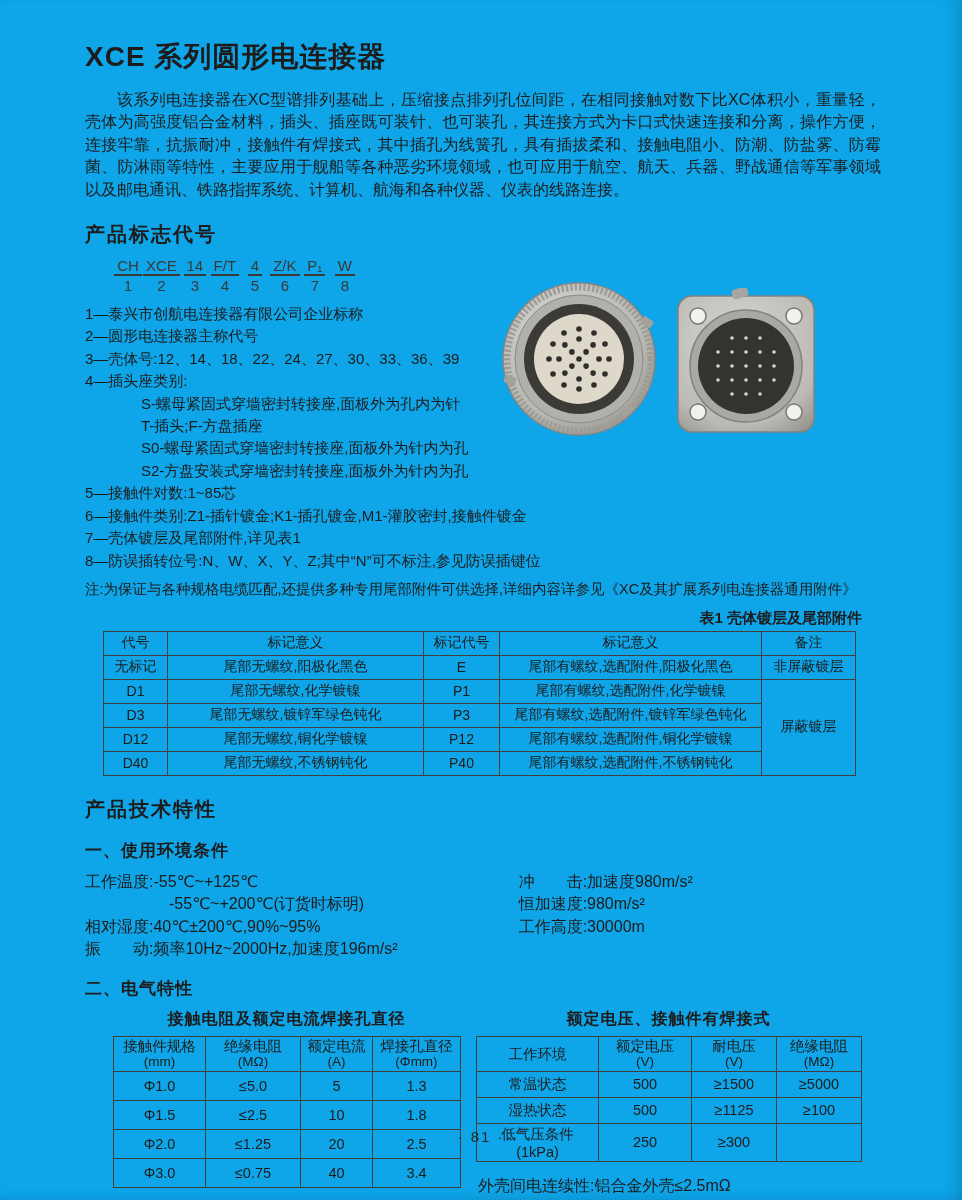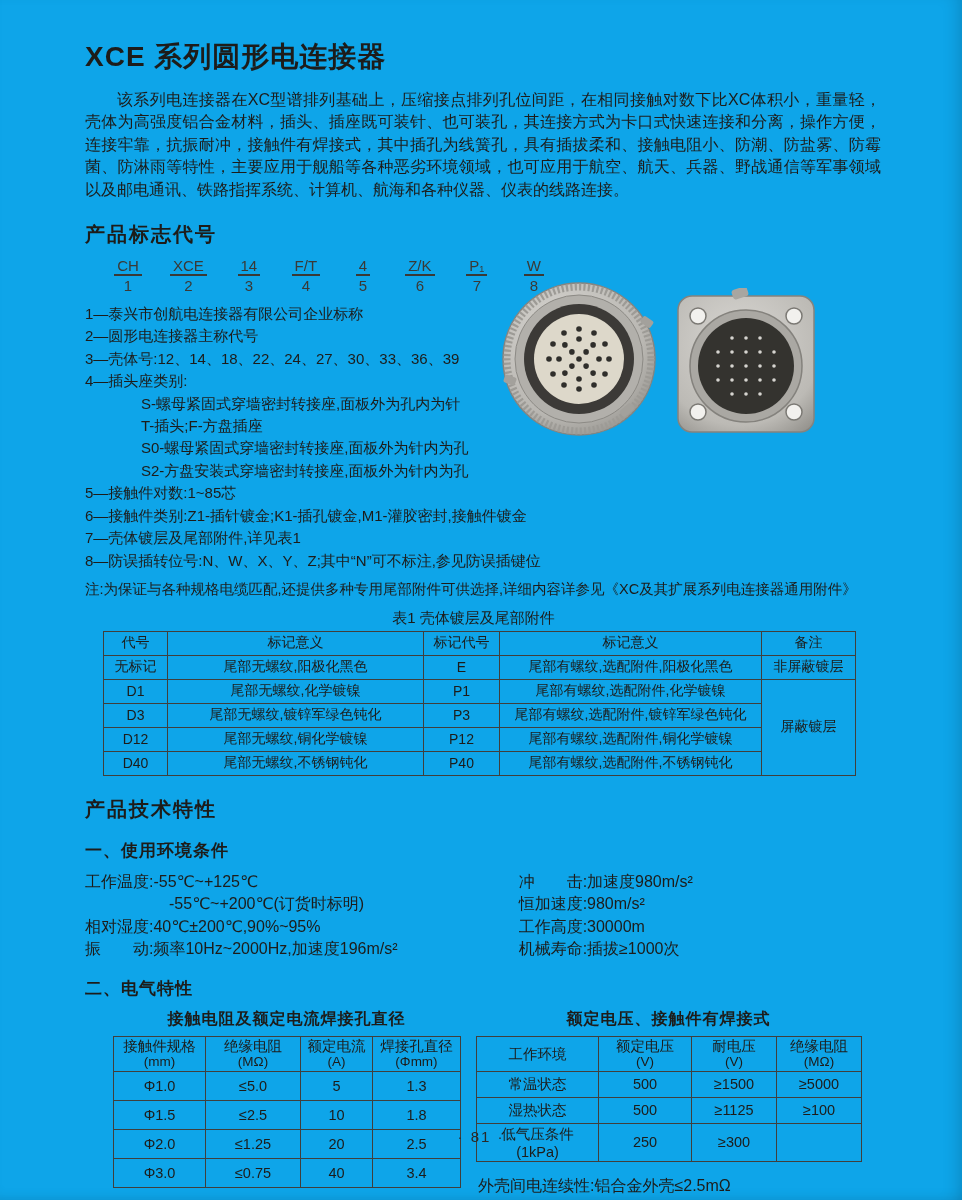--- a/index.html
+++ b/index.html
@@ -12,34 +12,34 @@
     padding:38px 100px 0 85px;
     font-family:"Liberation Sans","DejaVu Sans",sans-serif;
     color:#1d1c1a;
     box-shadow:inset -14px 0 18px -12px rgba(0,0,0,.18), inset 0 -10px 14px -10px rgba(0,0,0,.12);
     overflow:hidden;
   }
   .title{font-size:28px;font-weight:bold;margin:0 0 13px 0;letter-spacing:1px;}
   .intro{font-size:16px;line-height:22.4px;text-align:justify;text-indent:2em;margin:0;width:796px;}
   .sec-h{font-size:20px;font-weight:bold;margin:20px 0 10px 0;letter-spacing:2px;}
   
-  .code-row{display:flex;gap:27px;margin:10px 0 10px 28px;}
+  .code-row{display:flex;margin:10px 0 10px 28px;}
   .frac{display:flex;flex-direction:column;align-items:center;min-width:30px;font-size:15px;color:#3a3936;}
   .frac .top{border-bottom:2px solid #3a3936;padding:0 3px 1px 3px;line-height:15px;}
   .frac .bot{padding-top:2px;line-height:15px;}
   
   .mark-list{font-size:15px;line-height:22.4px;}
   .mark-list .line{white-space:nowrap;}
   .mark-list .indent{padding-left:56px;}
   .note-line{font-size:14.5px;margin:8px 0 0 0;white-space:nowrap;}
   
   table{border-collapse:collapse;table-layout:fixed;}
   th,td{border:1.4px solid #403f3c;text-align:center;vertical-align:middle;
         font-weight:normal;padding:1px 3px;overflow:hidden;}
-  .tbl-caption{text-align:center;font-size:15px;font-weight:normal;margin:10px 0 3px 0;}
+  .tbl-caption{text-align:right;font-size:15px;font-weight:bold;margin:10px 0 3px 0;}
   .table1{width:752px;margin-left:18px;font-size:14px;}
   .table1 th{height:21px;}
   .table1 td{height:21px;}
   
   .sub-h{font-size:17px;font-weight:bold;margin:16px 0 9px 0;letter-spacing:1px;}
   .env-cols{display:flex;}
   .env-left{width:442px;}
   .env-right{width:350px;}
   .spec-line{font-size:16px;line-height:22.5px;white-space:nowrap;}
   .spec-line.indent2{padding-left:84px;}
@@ -185,21 +185,20 @@
     <div class="env-left">
       <div class="spec-line">工作温度:-55℃~+125℃</div>
       <div class="spec-line indent2">-55℃~+200℃(订货时标明)</div>
       <div class="spec-line">相对湿度:40℃±200℃,90%~95%</div>
       <div class="spec-line">振　　动:频率10Hz~2000Hz,加速度196m/s²</div>
     </div>
     <div class="env-right">
       <div class="spec-line">冲　　击:加速度980m/s²</div>
       <div class="spec-line">恒加速度:980m/s²</div>
       <div class="spec-line">工作高度:30000m</div>
-      <div class="spec-line">机械寿命:插拔≥1000次</div>
     </div>
   </div>
 
   <h3 class="sub-h">二、电气特性</h3>
 
   <div class="elec-cols">
 
     <div class="elec-left">
       <div class="mini-title" style="margin-left:28px;width:347px;">接触电阻及额定电流焊接孔直径</div>
       <table class="contact-table">

